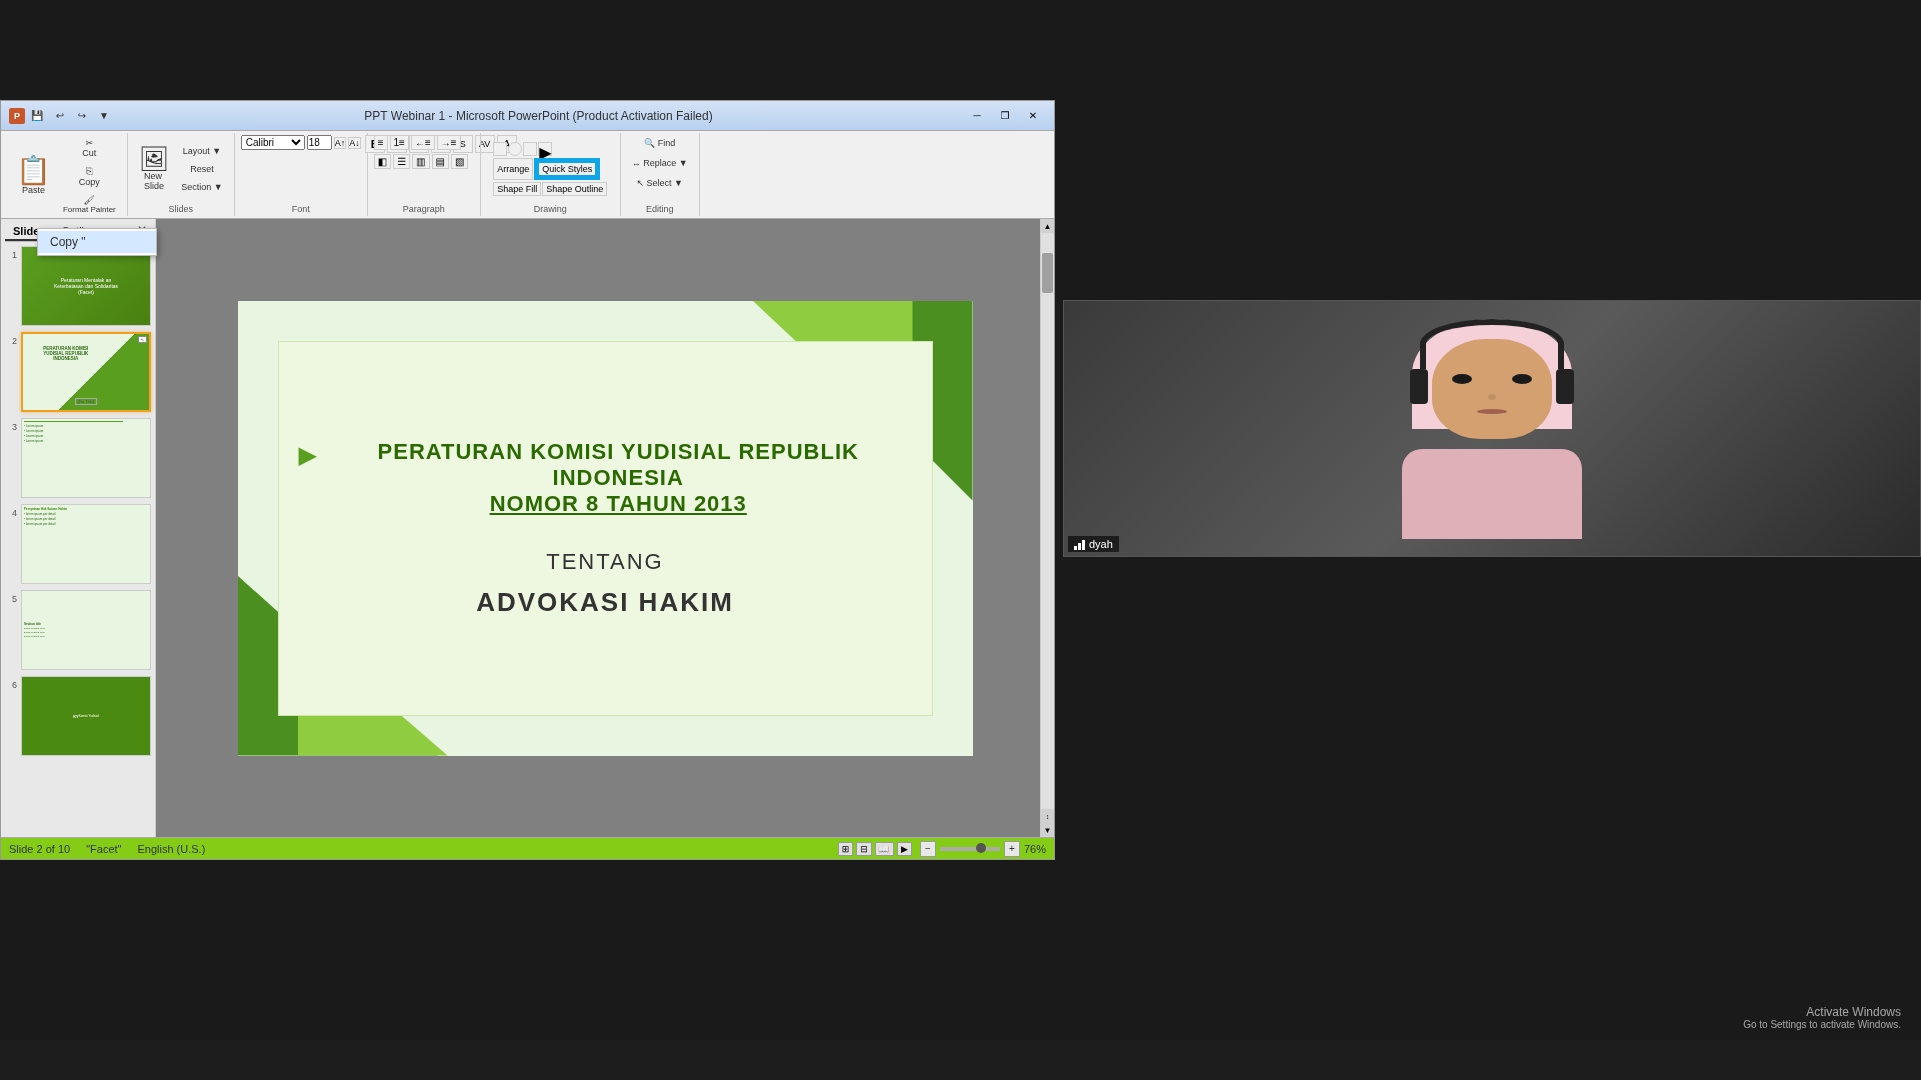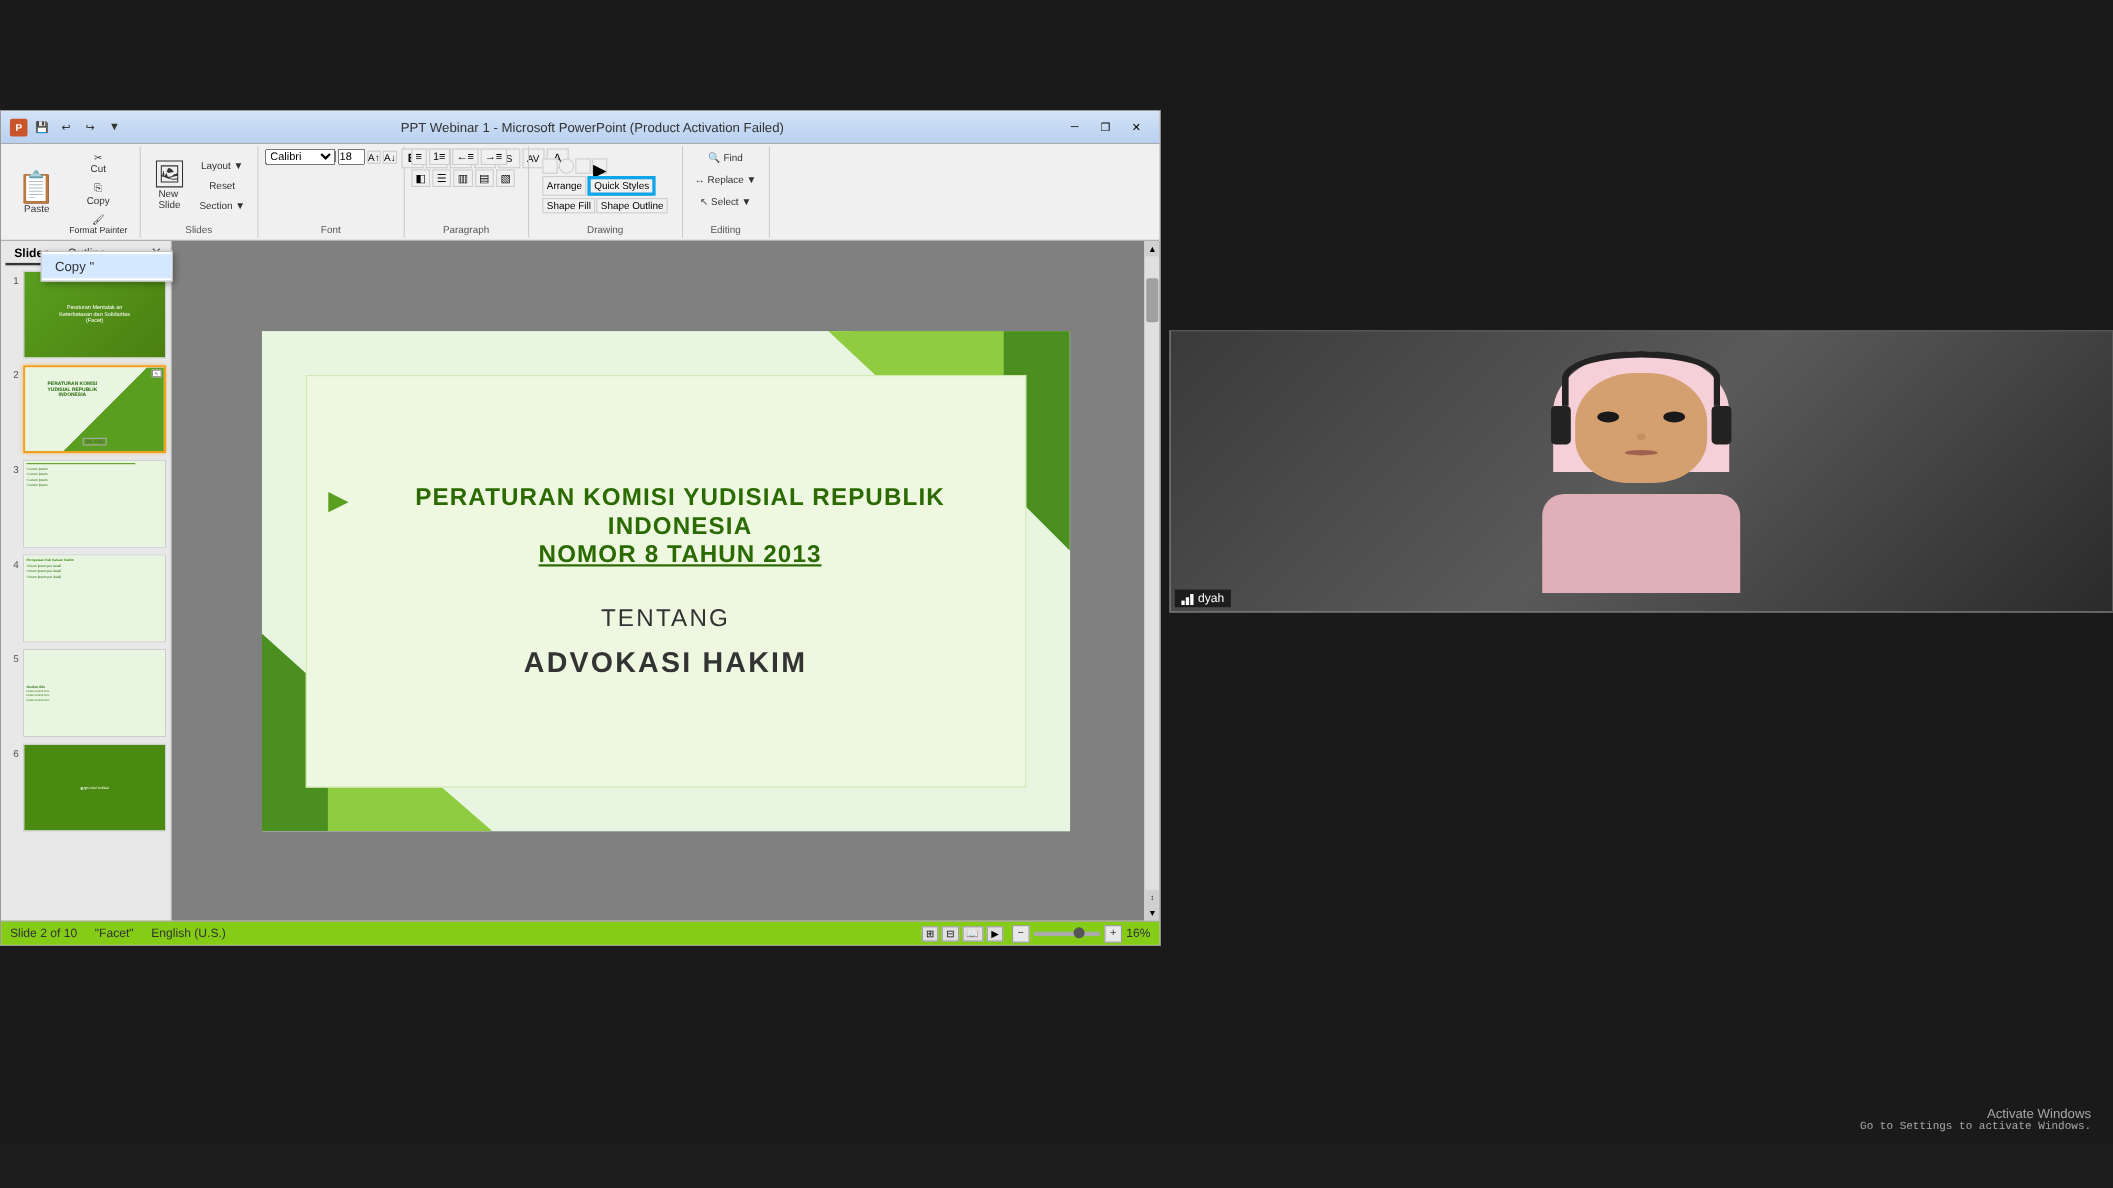--- a/index.html
+++ b/index.html
@@ -653,21 +653,21 @@
       <div class="ribbon-group-content">
         <div style="display:flex;flex-direction:column;gap:2px;">
           <div style="display:flex;gap:1px;">
             <div style="width:14px;height:14px;border:1px solid #ccc;background:#f0f0f0;cursor:pointer;"></div>
             <div style="width:14px;height:14px;border:1px solid #ccc;border-radius:50%;background:#f0f0f0;cursor:pointer;"></div>
             <div style="width:14px;height:14px;border:1px solid #ccc;background:#f0f0f0;cursor:pointer;"></div>
             <div style="width:14px;height:14px;border:1px solid #ccc;background:#f0f0f0;cursor:pointer;">▶</div>
           </div>
           <div style="display:flex;gap:1px;">
             <button style="font-size:9px;border:1px solid #ccc;background:#f0f0f0;padding:1px 3px;">Arrange</button>
-            <button style="font-size:9px;border:3px solid #0ea5e9;background:#f0f0f0;padding:1px 3px;">Quick Styles</button>
+            <button style="font-size:9px;border:5px solid #0ea5e9;background:#f0f0f0;padding:1px 3px;">Quick Styles</button>
           </div>
           <div style="display:flex;gap:1px;">
             <button style="font-size:9px;border:1px solid #ccc;background:#f0f0f0;padding:1px 3px;">Shape Fill</button>
             <button style="font-size:9px;border:1px solid #ccc;background:#f0f0f0;padding:1px 3px;">Shape Outline</button>
           </div>
         </div>
       </div>
       <span class="ribbon-group-label">Drawing</span>
     </div>
 
@@ -803,21 +803,21 @@
         <button style="font-size:9px;border:1px solid #999;background:#e0e0e0;padding:1px 3px;">⊟</button>
         <button style="font-size:9px;border:1px solid #999;background:#e0e0e0;padding:1px 3px;">📖</button>
         <button style="font-size:9px;border:1px solid #999;background:#e0e0e0;padding:1px 3px;">▶</button>
       </div>
       <div class="zoom-control">
         <div class="zoom-btn">−</div>
         <div class="zoom-slider">
           <div class="zoom-slider-thumb"></div>
         </div>
         <div class="zoom-btn">+</div>
-        <span style="font-size:11px;cursor:pointer;">16%</span>
+        <span style="font-size:11px;cursor:pointer;">76%</span>
       </div>
     </div>
   </div>
 </div>
 
 <div class="context-menu-hint">
   <div class="context-menu-item">Copy "</div>
 </div>
 
 <div id="webcam-panel">
@@ -852,17 +852,17 @@
         <div class="signal-bar" style="height:7px;"></div>
         <div class="signal-bar" style="height:10px;"></div>
       </div>
       <span>dyah</span>
     </div>
   </div>
 </div>
 
 <div class="activate-windows">
   <div>Activate Windows</div>
-  <div style="font-size:10px;font-family:Liberation Mono, monospace;">Go to Settings to activate Windows.</div>
+  <div style="font-size:10px;">Go to Settings to activate Windows.</div>
 </div>
 
 <div id="taskbar">
 </div>
 
 </body></html>

